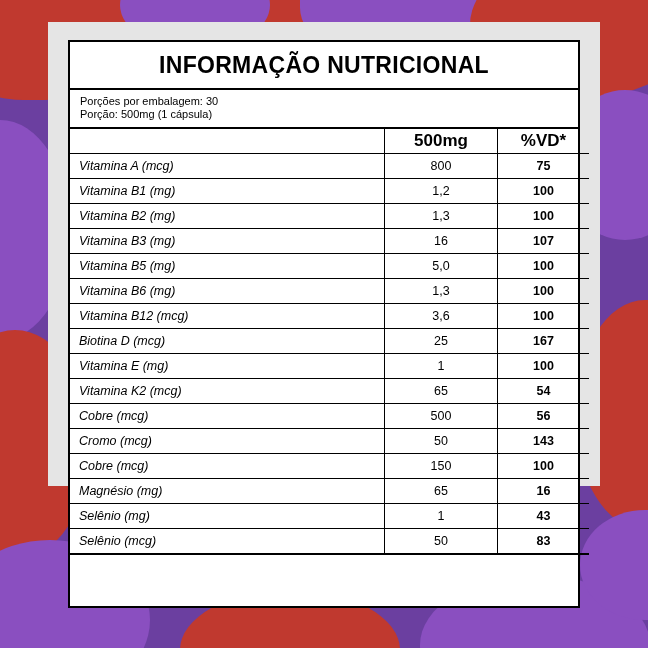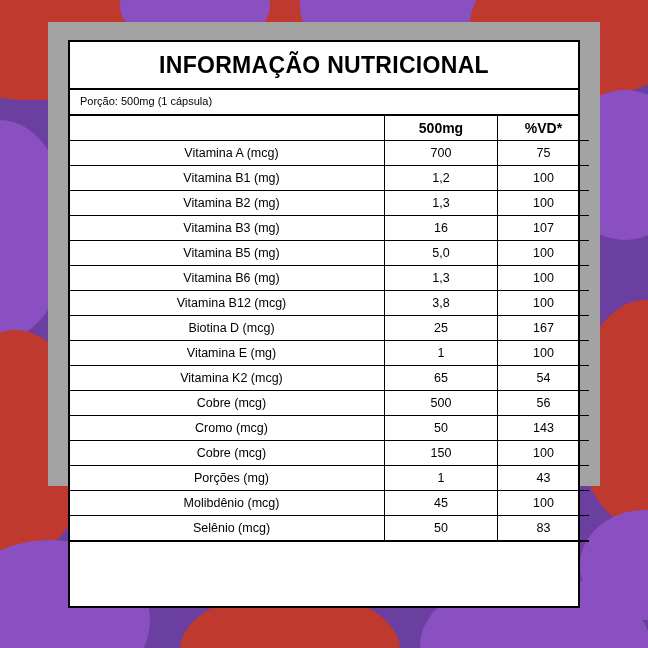--- a/index.html
+++ b/index.html
@@ -39,21 +39,21 @@
   .b11 { left: 420px; top: 575px; width: 230px; height: 140px; border-radius: 50%; background:#8a4fc0; }
   .b12 { left: 580px; top: 510px; width: 130px; height: 110px; border-radius: 50%; background:#8a4fc0; }
   .b13 { left: 245px; top: -30px; width: 90px; height: 70px; border-radius: 50%; background:#c0392f; }
 
   .card {
     position: absolute;
     left: 48px;
     top: 22px;
     width: 552px;
     height: 464px;
-    background: #a3a3a3;
+    background: #e5e5e5;
     box-sizing: border-box;
   }
   .label-box {
     position: absolute;
     left: 20px;
     top: 18px;
     width: 512px;
     height: 568px;
     border: 2px solid #000;
     box-sizing: border-box;
@@ -84,25 +84,25 @@
     color: #000;
     table-layout: fixed;
   }
   table.nutri th, table.nutri td {
     border-bottom: 1px solid #000;
     padding: 2px 0 2px 0;
     height: 20px;
   }
   table.nutri th {
     font-weight: bold;
-    font-size: 14px;
-  }
-  .col-name { width: 305px; text-align: center; padding-left: 9px !important; }
+    font-size: 17px;
+  }
+  .col-name { width: 305px; text-align: left; padding-left: 9px !important; font-style: italic; }
   .col-amt  { width: 112px; text-align: center; border-left: 1px solid #000; }
-  .col-vd   { width: 91px;  text-align: center; border-left: 1px solid #000; }
+  .col-vd   { width: 91px;  text-align: center; border-left: 1px solid #000; font-weight: bold; }
   thead th.col-name { border-bottom: 1px solid #000; }
   .head-row th { border-bottom: 1px solid #000; }
   tbody tr:last-child td { border-bottom: 2px solid #000; }
 </style>
 </head>
 <body>
 
 <div class="page">
   <div class="blob b1"></div>
   <div class="blob b13"></div>
@@ -117,35 +117,36 @@
   <div class="blob b10"></div>
   <div class="blob b11"></div>
   <div class="blob b12"></div>
 
   <div class="card">
     <div class="label-box">
 
       <div class="title">INFORMAÇÃO NUTRICIONAL</div>
 
       <div class="servings">
+        <div>Porções por embalagem: 30</div>
         <div>Porção: 500mg (1 cápsula)</div>
       </div>
 
       <table class="nutri">
         <thead>
           <tr class="head-row">
             <th class="col-name"></th>
             <th class="col-amt">500mg</th>
             <th class="col-vd">%VD*</th>
           </tr>
         </thead>
         <tbody>
           <tr>
             <td class="col-name">Vitamina A (mcg)</td>
-            <td class="col-amt">700</td>
+            <td class="col-amt">800</td>
             <td class="col-vd">75</td>
           </tr>
           <tr>
             <td class="col-name">Vitamina B1 (mg)</td>
             <td class="col-amt">1,2</td>
             <td class="col-vd">100</td>
           </tr>
           <tr>
             <td class="col-name">Vitamina B2 (mg)</td>
             <td class="col-amt">1,3</td>
@@ -161,21 +162,21 @@
             <td class="col-amt">5,0</td>
             <td class="col-vd">100</td>
           </tr>
           <tr>
             <td class="col-name">Vitamina B6 (mg)</td>
             <td class="col-amt">1,3</td>
             <td class="col-vd">100</td>
           </tr>
           <tr>
             <td class="col-name">Vitamina B12 (mcg)</td>
-            <td class="col-amt">3,8</td>
+            <td class="col-amt">3,6</td>
             <td class="col-vd">100</td>
           </tr>
           <tr>
             <td class="col-name">Biotina D (mcg)</td>
             <td class="col-amt">25</td>
             <td class="col-vd">167</td>
           </tr>
           <tr>
             <td class="col-name">Vitamina E (mg)</td>
             <td class="col-amt">1</td>
@@ -195,28 +196,28 @@
             <td class="col-name">Cromo (mcg)</td>
             <td class="col-amt">50</td>
             <td class="col-vd">143</td>
           </tr>
           <tr>
             <td class="col-name">Cobre (mcg)</td>
             <td class="col-amt">150</td>
             <td class="col-vd">100</td>
           </tr>
           <tr>
-            <td class="col-name">Porções (mg)</td>
+            <td class="col-name">Magnésio (mg)</td>
+            <td class="col-amt">65</td>
+            <td class="col-vd">16</td>
+          </tr>
+          <tr>
+            <td class="col-name">Selênio (mg)</td>
             <td class="col-amt">1</td>
             <td class="col-vd">43</td>
-          </tr>
-          <tr>
-            <td class="col-name">Molibdênio (mcg)</td>
-            <td class="col-amt">45</td>
-            <td class="col-vd">100</td>
           </tr>
           <tr>
             <td class="col-name">Selênio (mcg)</td>
             <td class="col-amt">50</td>
             <td class="col-vd">83</td>
           </tr>
 
         </tbody>
       </table>
 

